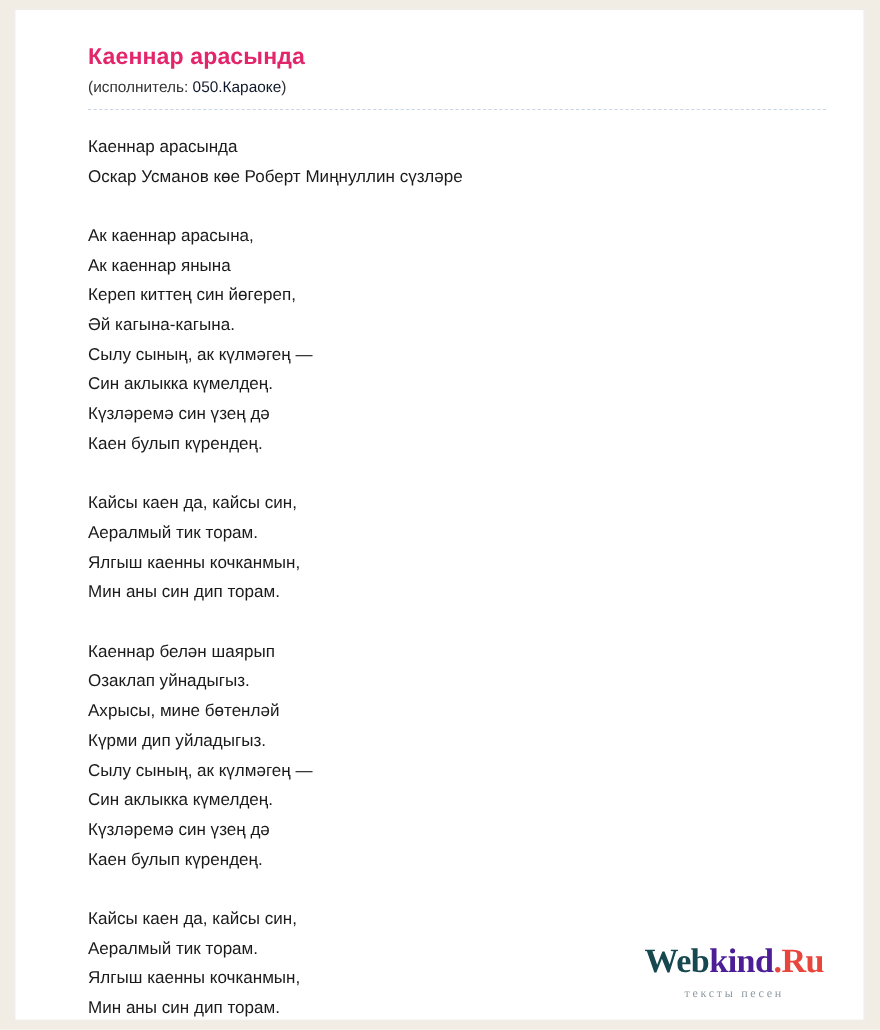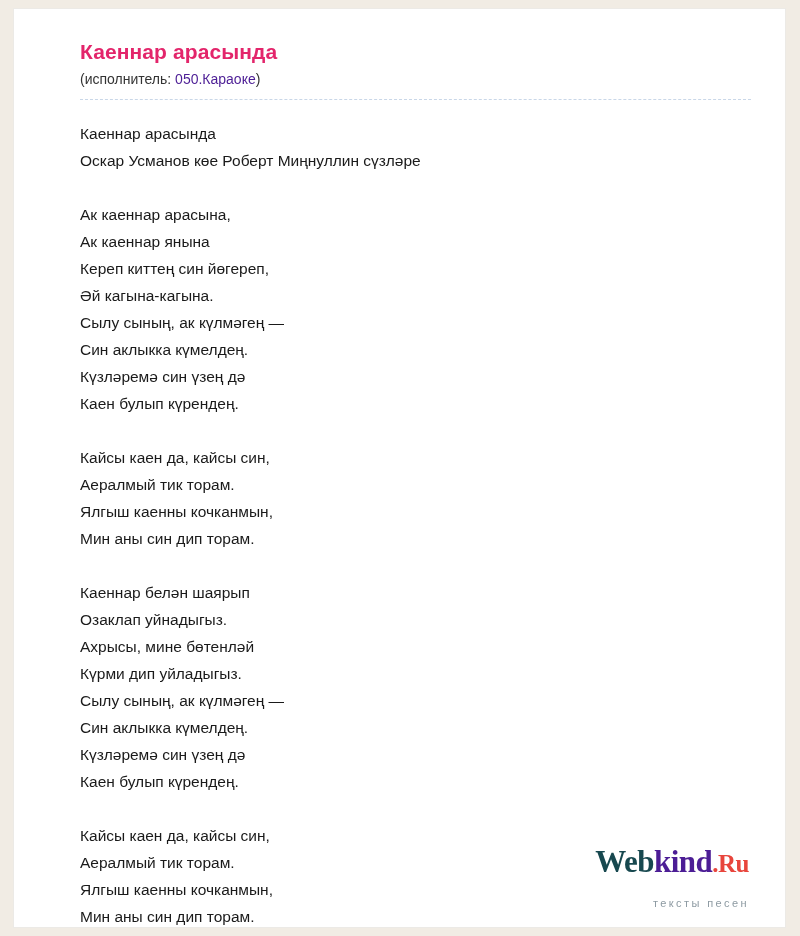--- a/index.html
+++ b/index.html
@@ -36,21 +36,21 @@
     letter-spacing: 0.1px;
   }
   .artist-line {
     font-size: 14px;
     color: #333333;
     padding-bottom: 12px;
     border-bottom: 1px dashed #c9d7e8;
     margin-bottom: 20px;
   }
   .artist-line a {
-    color: #4c1d95;
+    color: #0f172a;
     text-decoration: none;
   }
   .lyrics {
     font-size: 15.5px;
     line-height: 27px;
     color: #1a1a1a;
     white-space: pre-wrap;
     font-family: "Liberation Sans", sans-serif;
   }
   .logo {
@@ -67,28 +67,29 @@
     letter-spacing: -0.5px;
   }
   .logo-web {
     color: #17484f;
   }
   .logo-kind {
     color: #4c1d95;
   }
   .logo-ru {
     color: #e8453c;
-    font-size: 25px;
+    font-size: 31px;
   }
   .logo-sub {
-    margin-top: 21px;
+    margin-top: 9px;
     font-size: 11px;
     color: #8d9aa2;
     letter-spacing: 2.4px;
-    font-family: Liberation Sans, sans-serif;
+    font-family: Liberation Serif, serif;
+    text-align: center;
   }
 </style>
 </head>
 <body>
 
 <div class="page">
   <div class="inner">
 
     <h1 class="song-title">Каеннар арасында</h1>
 

